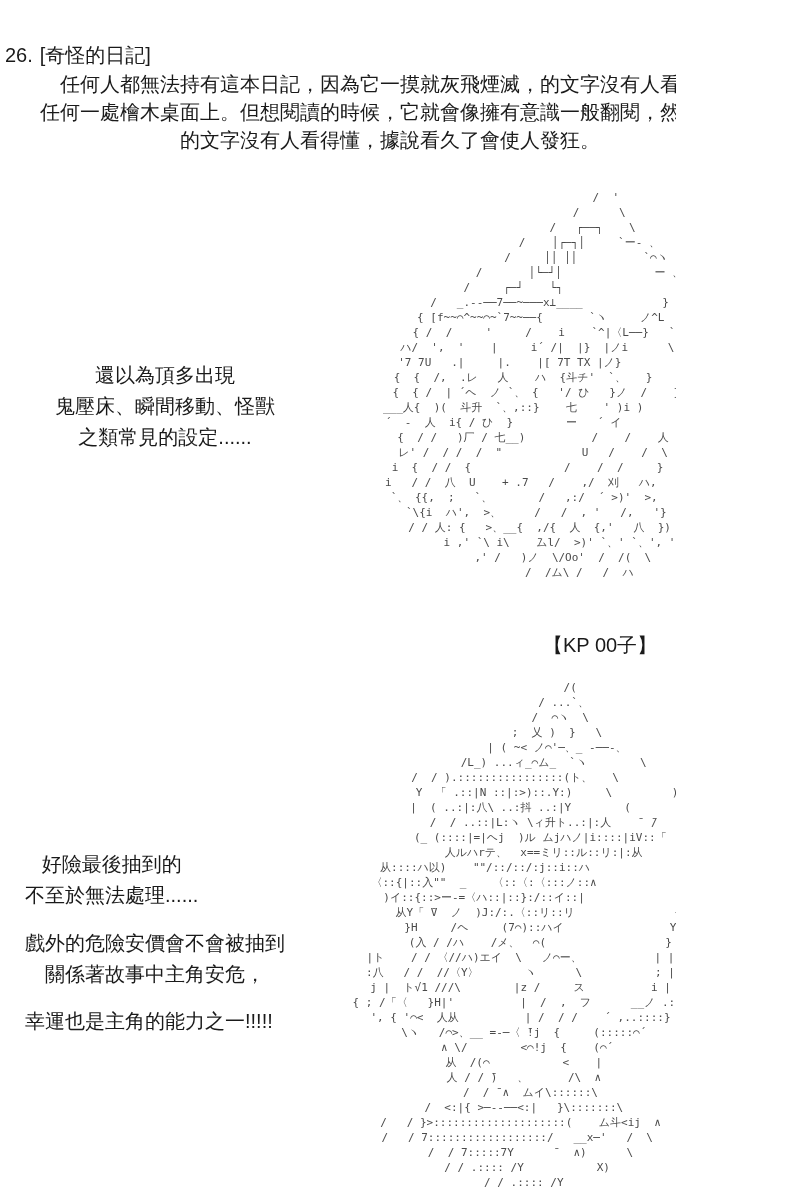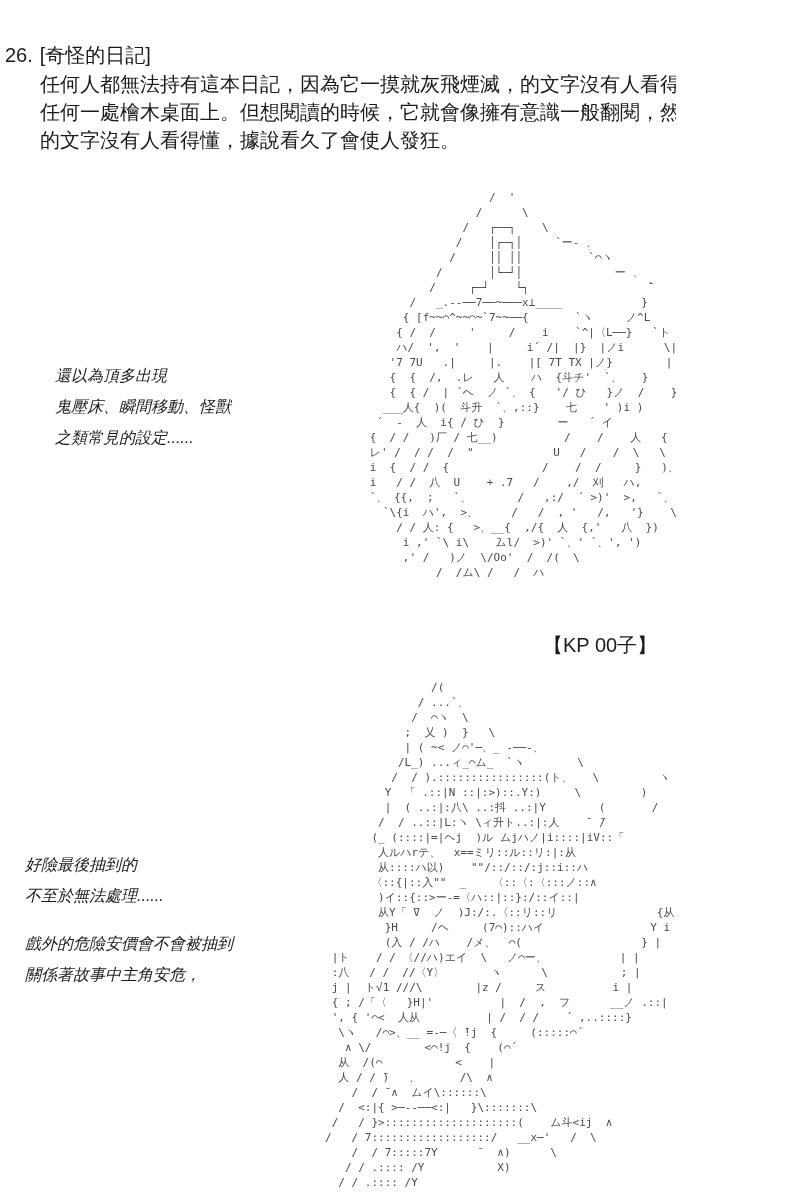--- a/index.html
+++ b/index.html
@@ -7,43 +7,43 @@
     background: #ffffff;
     font-family: "Liberation Sans", sans-serif;
   }
   .page {
     position: relative;
     width: 676px;
     height: 1200px;
     background: #ffffff;
     overflow: hidden;
     color: #1a1a1a;
+    text-align: center;
   }
   .header {
     position: absolute;
     left: 5px;
     top: 42px;
     font-size: 20px;
     white-space: nowrap;
   }
   .header .num { margin-right: 7px; }
   .desc {
     position: absolute;
     left: 40px;
     top: 70px;
     font-size: 20px;
     line-height: 28px;
     white-space: pre;
   }
   .dialogue {
     position: absolute;
-    font-size: 16px;
+    font-size: 20px;
     line-height: 31px;
     white-space: pre;
-    font-style: italic;
   }
   .d1 { left: 55px; top: 360px; }
   .d2 { left: 55px; top: 472px; }
   .d3 { left: 25px; top: 849px; }
   .d4 { left: 25px; top: 928px; }
   .d5 { left: 25px; top: 1006px; }
   .aa {
     position: absolute;
     margin: 0;
     font-family: "DejaVu Sans Mono", monospace;
@@ -106,20 +106,21 @@
            i ,' `\ i\    ̄ムl/  &gt;)' `、' `、', ')
            ,' /   )ノ  \/Oo'  /  /(  \
                 /  /ム\ /   /  ハ</pre>
 
   <div class="caption">【KP 00子】</div>
 
   <div class="dialogue d4">戲外的危險安價會不會被抽到
 關係著故事中主角安危，</div>
   <div class="dialogue d3">好險最後抽到的
 不至於無法處理......</div>
+  <div class="dialogue d5">幸運也是主角的能力之一!!!!!</div>
 
   <pre class="aa aa-bottom">                     /(
                    / ...`、
                   /  ⌒ヽ  \
                  ;  乂 )  }   \
                  | ( ~&lt; ノ⌒'─、_ -──-、
                 /L_) ...ィ_⌒ム_  `ヽ        \
                /  / ).::::::::::::::::(ト、   \         ヽ
               Y  「 .::|N ::|:&gt;)::.Y:)     \         )
               |  ( ..:|:八\ ..:抖 ..:|Y        (       /

